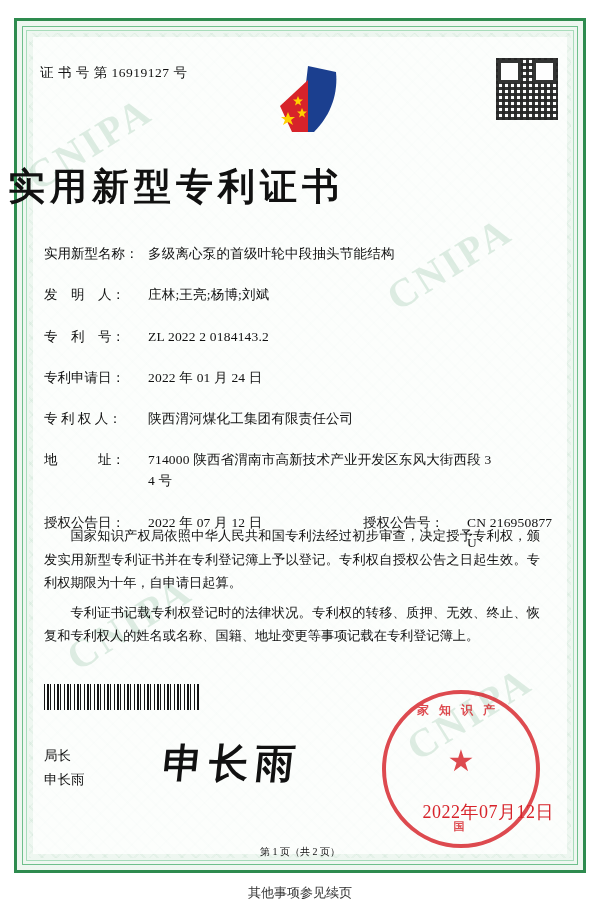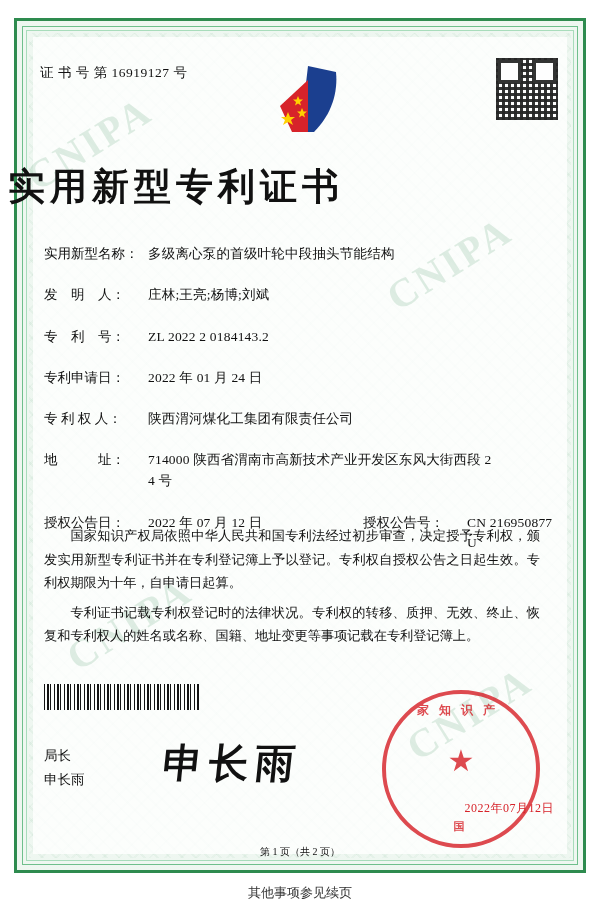--- a/index.html
+++ b/index.html
@@ -249,21 +249,21 @@
     text-align: center;
     font-size: 11px;
     color: #d7232a;
     letter-spacing: 4px;
     font-weight: bold;
   }
   .seal-date {
     position: absolute;
     right: 46px;
     top: 800px;
-    font-size: 12px;
+    font-size: 18px;
     color: #d7232a;
     letter-spacing: 0.5px;
   }
 
   
   .page-num {
     position: absolute;
     left: 0; right: 0;
     top: 845px;
     text-align: center;
@@ -328,21 +328,21 @@
     <div class="row">
       <div class="lbl">专利申请日：</div>
       <div class="val">2022 年 01 月 24 日</div>
     </div>
     <div class="row">
       <div class="lbl">专 利 权 人：</div>
       <div class="val">陕西渭河煤化工集团有限责任公司</div>
     </div>
     <div class="row addr">
       <div class="lbl">地　　　址：</div>
-      <div class="val" style="white-space: pre-line;">714000 陕西省渭南市高新技术产业开发区东风大街西段 2
+      <div class="val" style="white-space: pre-line;">714000 陕西省渭南市高新技术产业开发区东风大街西段 3
 4 号</div>
     </div>
     <div class="row two">
       <div class="lbl">授权公告日：</div>
       <div class="val val-a">2022 年 07 月 12 日</div>
       <div class="lbl lbl-b">授权公告号：</div>
       <div class="val">CN 216950877 U</div>
     </div>
   </div>
 

